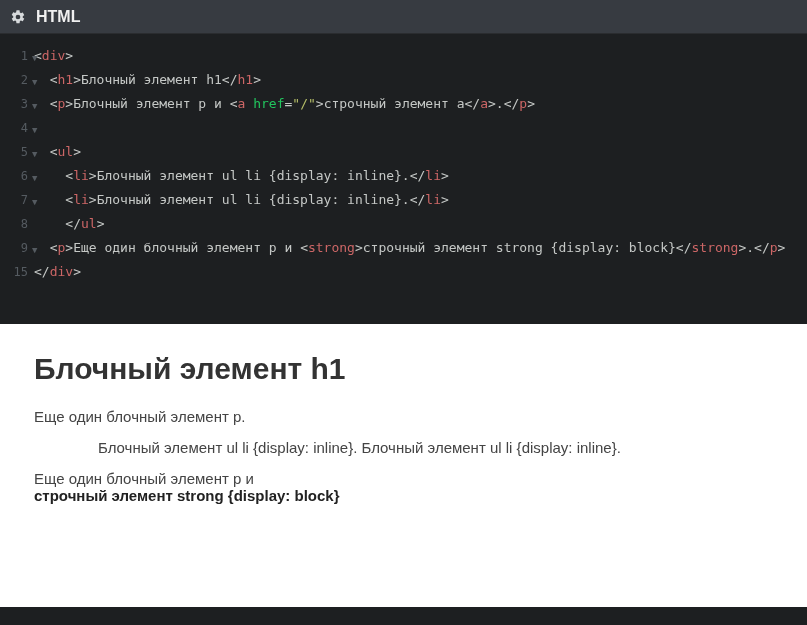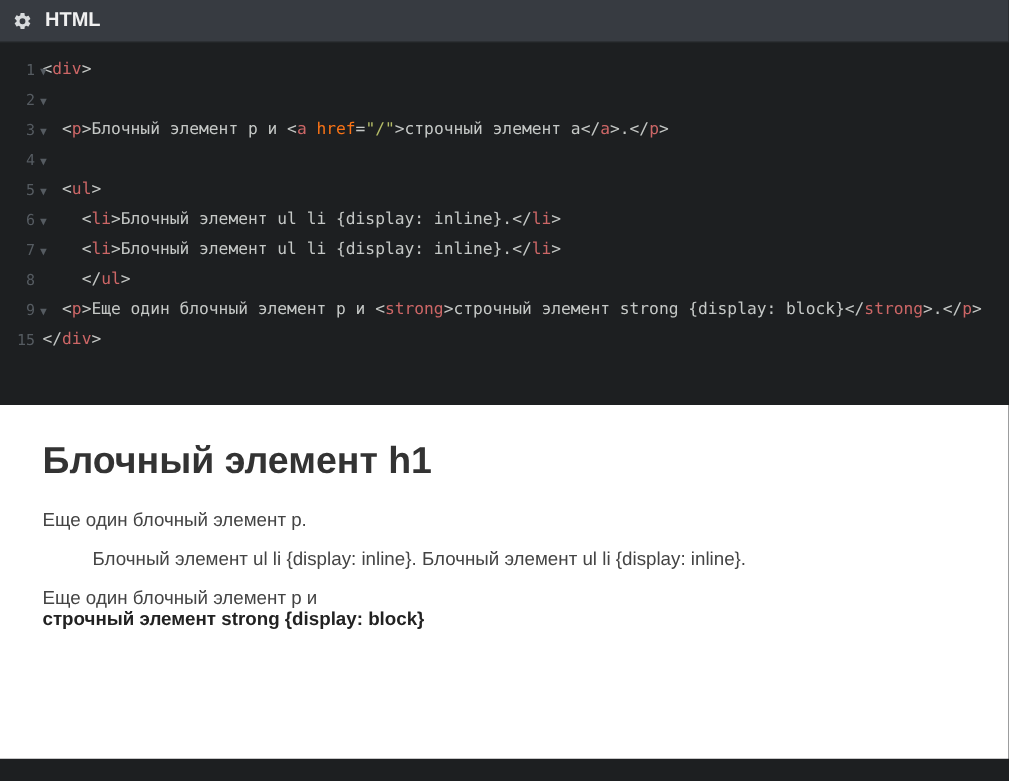--- a/index.html
+++ b/index.html
@@ -60,21 +60,21 @@
     top: 2px;
     font-size: 9px;
     color: #555b61;
   }
   .code {
     white-space: pre-wrap;
     word-break: break-word;
     text-align: center;
   }
   .t-tag { color: #cc6666; }
-  .t-attr { color: #f97316; }
+  .t-attr { color: #22c55e; }
   .t-str { color: #b5bd68; }
   .t-punc { color: #c5c8c6; }
   .t-text { color: #c5c8c6; }
 
   .preview {
     background: #ffffff;
     padding: 28px 34px;
     color: #333;
     font-family: Arial, Helvetica, sans-serif;
     font-size: 15px;
@@ -88,21 +88,21 @@
   }
   .preview p {
     margin: 14px 0;
     color: #444;
   }
   .preview a {
     color: #0b57d0;
     text-decoration: underline;
   }
   .preview .inline-list {
-    margin: 14px 0 14px 40px;
+    margin: 14px 0 14px 64px;
     color: #444;
   }
   .preview strong {
     display: block;
     font-weight: bold;
     color: #222;
   }
 </style>
 </head>
 <body>
@@ -114,20 +114,21 @@
   <span class="panel-title">HTML</span>
 </div>
 
 <div class="code-area" id="code-area">
     <div class="line">
       <div class="gutter">1<span class="arrow">▼</span></div>
       <div class="code"><span></span><span class="t-punc">&lt;</span><span class="t-tag">div</span><span class="t-punc">&gt;</span></div>
     </div>
     <div class="line">
       <div class="gutter">2<span class="arrow">▼</span></div>
+      <div class="code"><span>  </span><span class="t-punc">&lt;</span><span class="t-tag">h1</span><span class="t-punc">&gt;</span><span class="t-text">Блочный элемент h1</span><span class="t-punc">&lt;/</span><span class="t-tag">h1</span><span class="t-punc">&gt;</span></div>
     </div>
     <div class="line">
       <div class="gutter">3<span class="arrow">▼</span></div>
       <div class="code"><span>  </span><span class="t-punc">&lt;</span><span class="t-tag">p</span><span class="t-punc">&gt;</span><span class="t-text">Блочный элемент p и </span><span class="t-punc">&lt;</span><span class="t-tag">a</span><span class="t-text"> </span><span class="t-attr">href</span><span class="t-punc">=</span><span class="t-str">"/"</span><span class="t-punc">&gt;</span><span class="t-text">строчный элемент a</span><span class="t-punc">&lt;/</span><span class="t-tag">a</span><span class="t-punc">&gt;</span><span class="t-text">.</span><span class="t-punc">&lt;/</span><span class="t-tag">p</span><span class="t-punc">&gt;</span></div>
     </div>
     <div class="line">
       <div class="gutter">4<span class="arrow">▼</span></div>
     </div>
     <div class="line">
       <div class="gutter">5<span class="arrow">▼</span></div>

